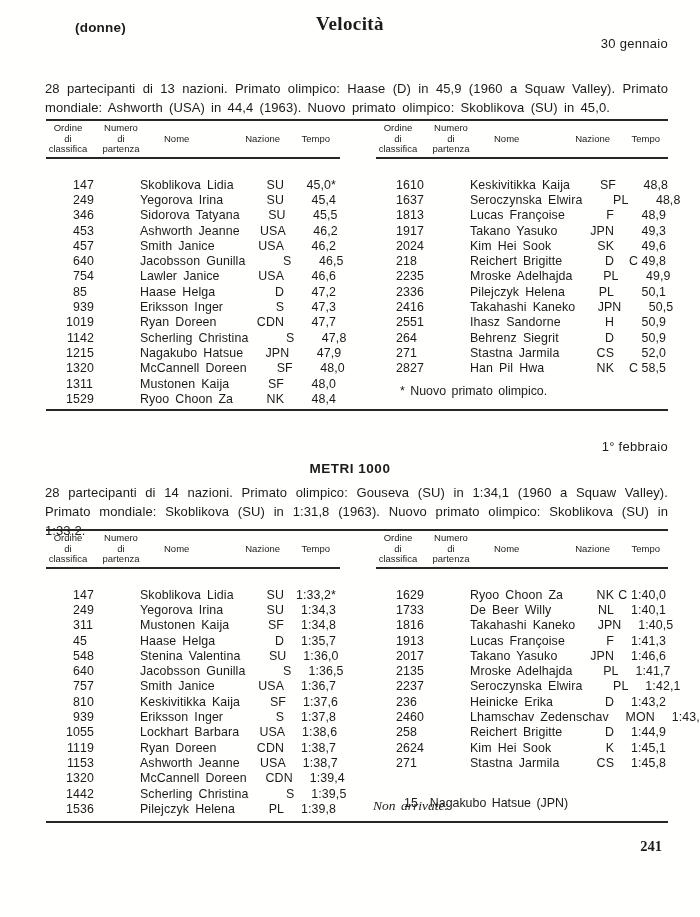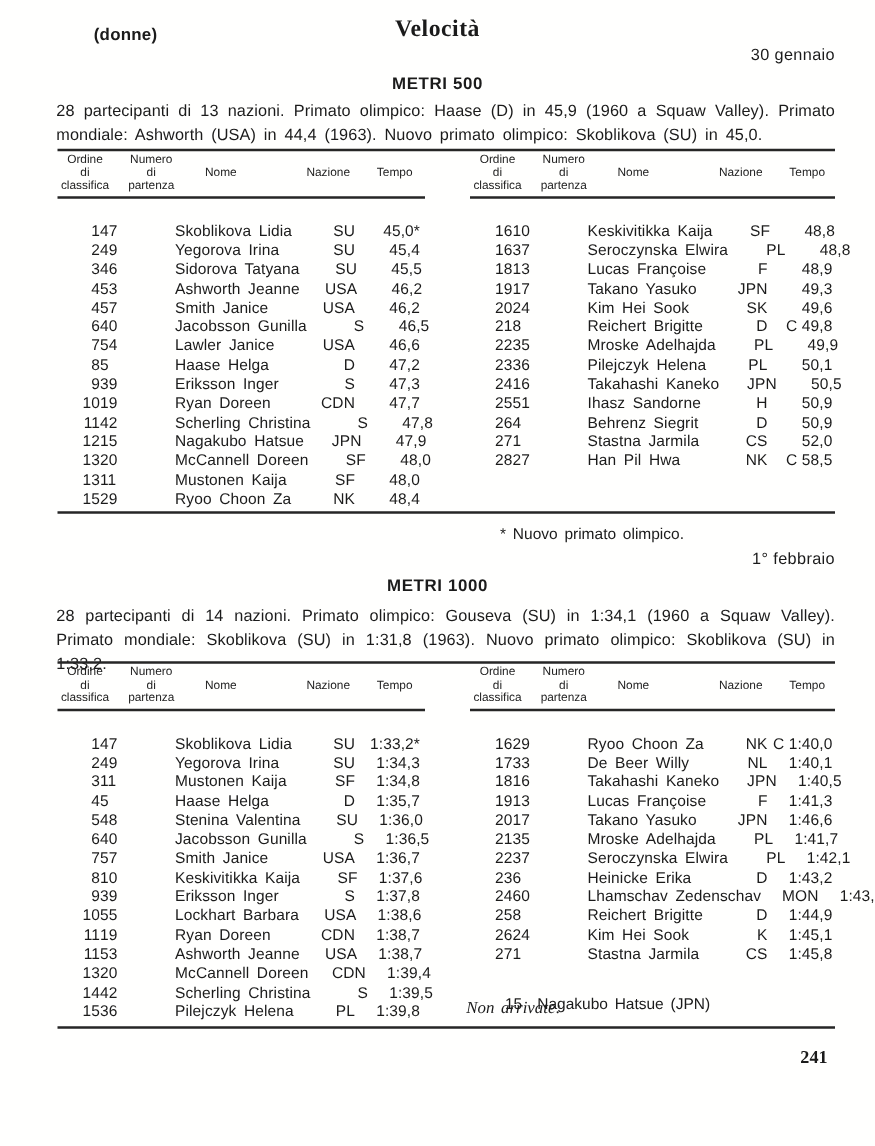--- a/index.html
+++ b/index.html
@@ -24,38 +24,37 @@
   .th.time{text-align:right;padding-right:8px;}
   .trows{position:absolute;width:292px;}
   .trow{display:grid;grid-template-columns:34px 44px 1fr 46px 54px;height:15.3px;
         align-items:center;font-size:12.4px;letter-spacing:.1px;}
   .cell{display:block;}
   .c-rank{text-align:right;}
   .c-bib{text-align:left;}
   .c-name{padding-left:16px;white-space:nowrap;word-spacing:2.5px;}
   .c-nation{text-align:right;white-space:nowrap;}
   .c-time{text-align:right;white-space:nowrap;padding-right:2px;}
-  .footnote{position:absolute;font-size:12.4px;word-spacing:2px;margin-top:36px;}
+  .footnote{position:absolute;font-size:12.4px;word-spacing:2px;}
   .dnf-label{position:absolute;font-family:"Liberation Serif",serif;font-style:italic;
              font-size:13.5px;word-spacing:2px;}
   .dnf-entry{position:absolute;font-size:12.4px;word-spacing:2px;}
   .dnf-entry .bib{display:inline-block;margin-right:12px;}
   .pageno{position:absolute;right:38px;top:838px;font-family:"Liberation Serif",serif;
           font-weight:bold;font-size:14.5px;}
 </style>
 </head>
 <body>
 
 <div class="page">
 
   <div class="cat">(donne)</div>
   <div class="title">Velocità</div>
 
   <div class="date" style="top:36px">30 gennaio</div>
-  <div class="heading" style="top:59px">METRI 500</div>
   <div class="intro" style="top:79px">28 partecipanti di 13 nazioni. Primato olimpico: Haase (D) in 45,9 (1960 a Squaw Valley). Primato mondiale: Ashworth (USA) in 44,4 (1963). Nuovo primato olimpico: Skoblikova (SU) in 45,0.</div>
 
   <div class="rule" style="top:119px;left:46px;width:622px"></div>
 
   <div class="thead" style="top:123px;left:46px">
     <span class="th">Ordine
 di
 classifica</span>
     <span class="th">Numero
 di

